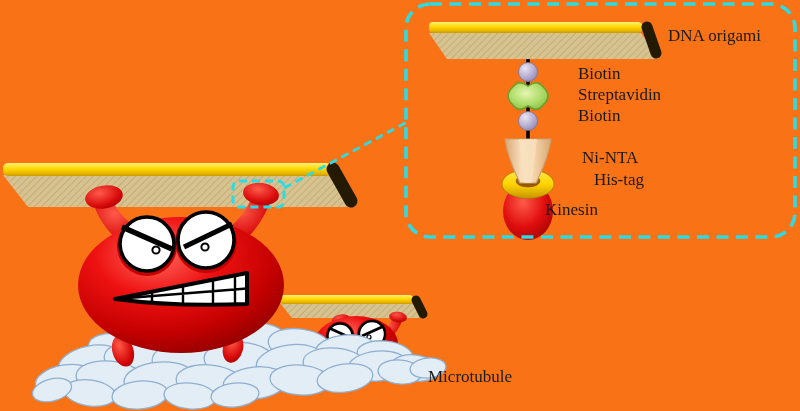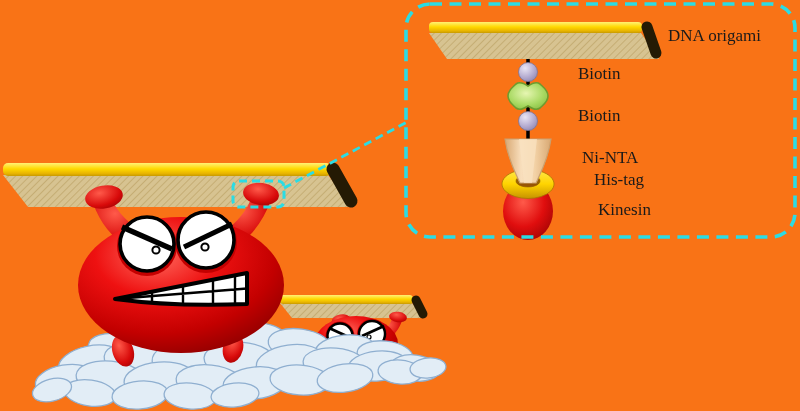--- a/index.html
+++ b/index.html
@@ -166,17 +166,19 @@
     <path d="M528,169.5 A26,14.5 0 1 0 528.01,169.5 Z M528,175 A12,6 0 1 1 527.99,175 Z" fill="url(#gRing)" fill-rule="evenodd" stroke="#a87800" stroke-width="0.8"></path>
     <ellipse cx="528" cy="181" rx="12" ry="6" fill="#8a5f00" opacity="0.85"></ellipse>
     <path d="M505,139 L551,139 C548,160 540,174 536,183 L520,183 C516,174 508,160 505,139 Z" fill="url(#gFunnel)" stroke="#c9a070" stroke-width="1.2"></path>
     <polygon points="519,139 537,139 532,183 524,183" fill="#fae3c2" opacity="0.7"></polygon>
     <rect x="406" y="4" width="389" height="233" rx="24" fill="none" stroke="var(--accent)" stroke-width="3.6" stroke-dasharray="12 7.5"></rect>
   </g>
 </svg>
 
 <div class="lbl" style="left:668px;top:26px">DNA origami</div>
 <div class="lbl" style="left:578px;top:64px">Biotin</div>
+<div class="lbl" style="left:578px;top:85px">Streptavidin</div>
 <div class="lbl" style="left:578px;top:106px">Biotin</div>
 <div class="lbl" style="left:582px;top:148px">Ni-NTA</div>
 <div class="lbl" style="left:594px;top:170px">His-tag</div>
-<div class="lbl" style="left:598px;top:200px">Kinesin</div>
+<div class="lbl" style="left:545px;top:200px">Kinesin</div>
+<div class="lbl" style="left:428px;top:367px">Microtubule</div>
 </div>
 
 </body></html>

